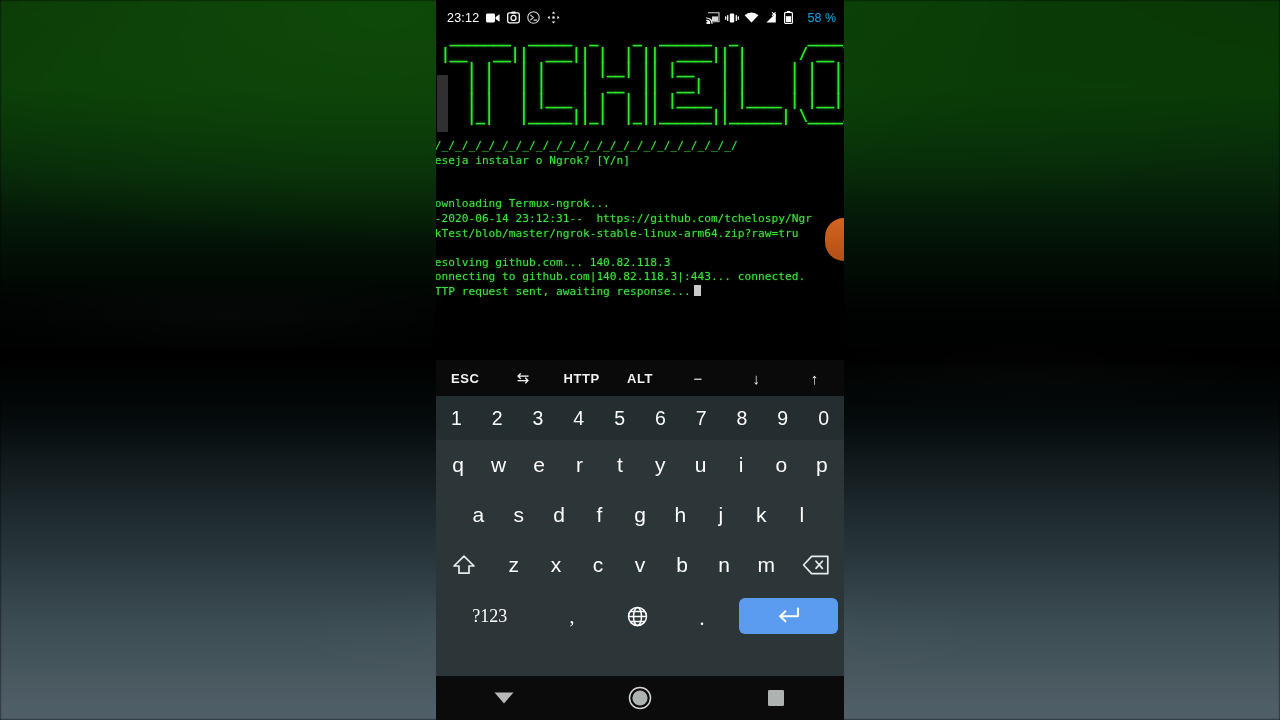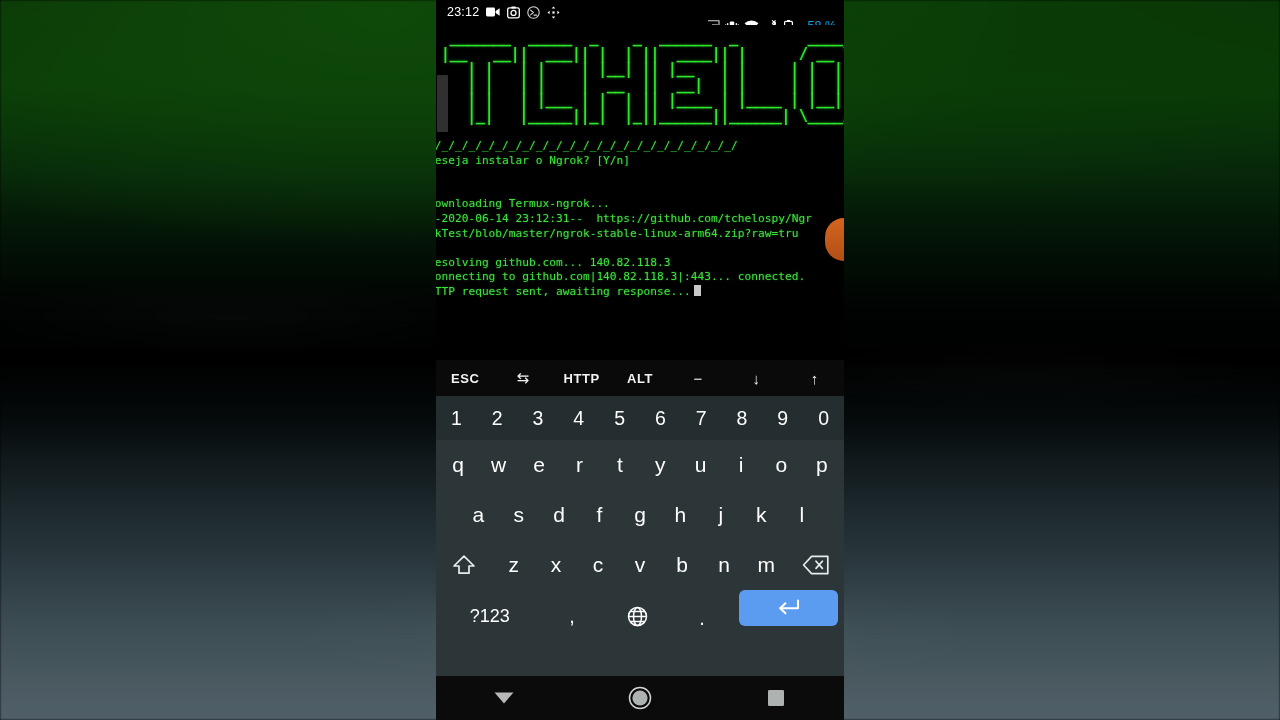--- a/index.html
+++ b/index.html
@@ -42,22 +42,22 @@
 
   
   #phone{
     position:absolute; left:436px; top:0; width:408px; height:720px;
     background:#000; overflow:hidden;
   }
 
   
   #statusbar{
     position:absolute; left:0; top:5px; width:408px; height:25px;
-    background:#000; display:flex; align-items:flex-start;
-    padding:0 8px 0 11px; color:#fff;flex-direction:column;
+    background:#000; display:flex; align-items:center;
+    padding:0 8px 0 11px; color:#fff;
   }
   #sb-left{ display:flex; align-items:center; gap:7px; }
   #sb-clock{ font-size:12.5px; letter-spacing:.2px; color:#fff; }
   #sb-right{ margin-left:auto; display:flex; align-items:center; gap:5px; }
   #sb-batt-pct{ font-size:12.5px; color:#0ea5e9; margin-left:10px; }
   .sicon{ display:inline-flex; align-items:center; justify-content:center; }
 
   
   #terminal{
     position:absolute; left:0; top:25px; width:408px; height:335px;
@@ -120,21 +120,21 @@
     display:flex; align-items:center; justify-content:center;
     color:#ffffff; font-size:21px; font-weight:400;
     font-family:"Liberation Sans", sans-serif;
     cursor:default; user-select:none;
   }
   #row-num .key{ font-size:19.5px; }
   #row-q{ padding:0 2px; }
   #row-a{ padding:0 22px; }
   #row-z .key.letter{ }
   .key.wide{ flex:1.35 1 0; }
-  #row-bottom{ height:52px; display:flex; align-items:flex-start; padding:0 4px; }
+  #row-bottom{ height:52px; display:flex; align-items:center; padding:0 4px;font-family:Liberation Serif, serif; }
   .bkey{
     display:flex; align-items:center; justify-content:center;
     color:#fff; height:100%; cursor:default; user-select:none;
   }
   #k-123{ flex:1.3 1 0; font-size:18px; }
   #k-comma{ flex:0.85 1 0; font-size:20px; }
   #k-globe{ flex:0.85 1 0; }
   #k-space{
     flex:4.4 1 0; height:34px; margin:0 6px;
     background:#414d50; border-radius:5px;

